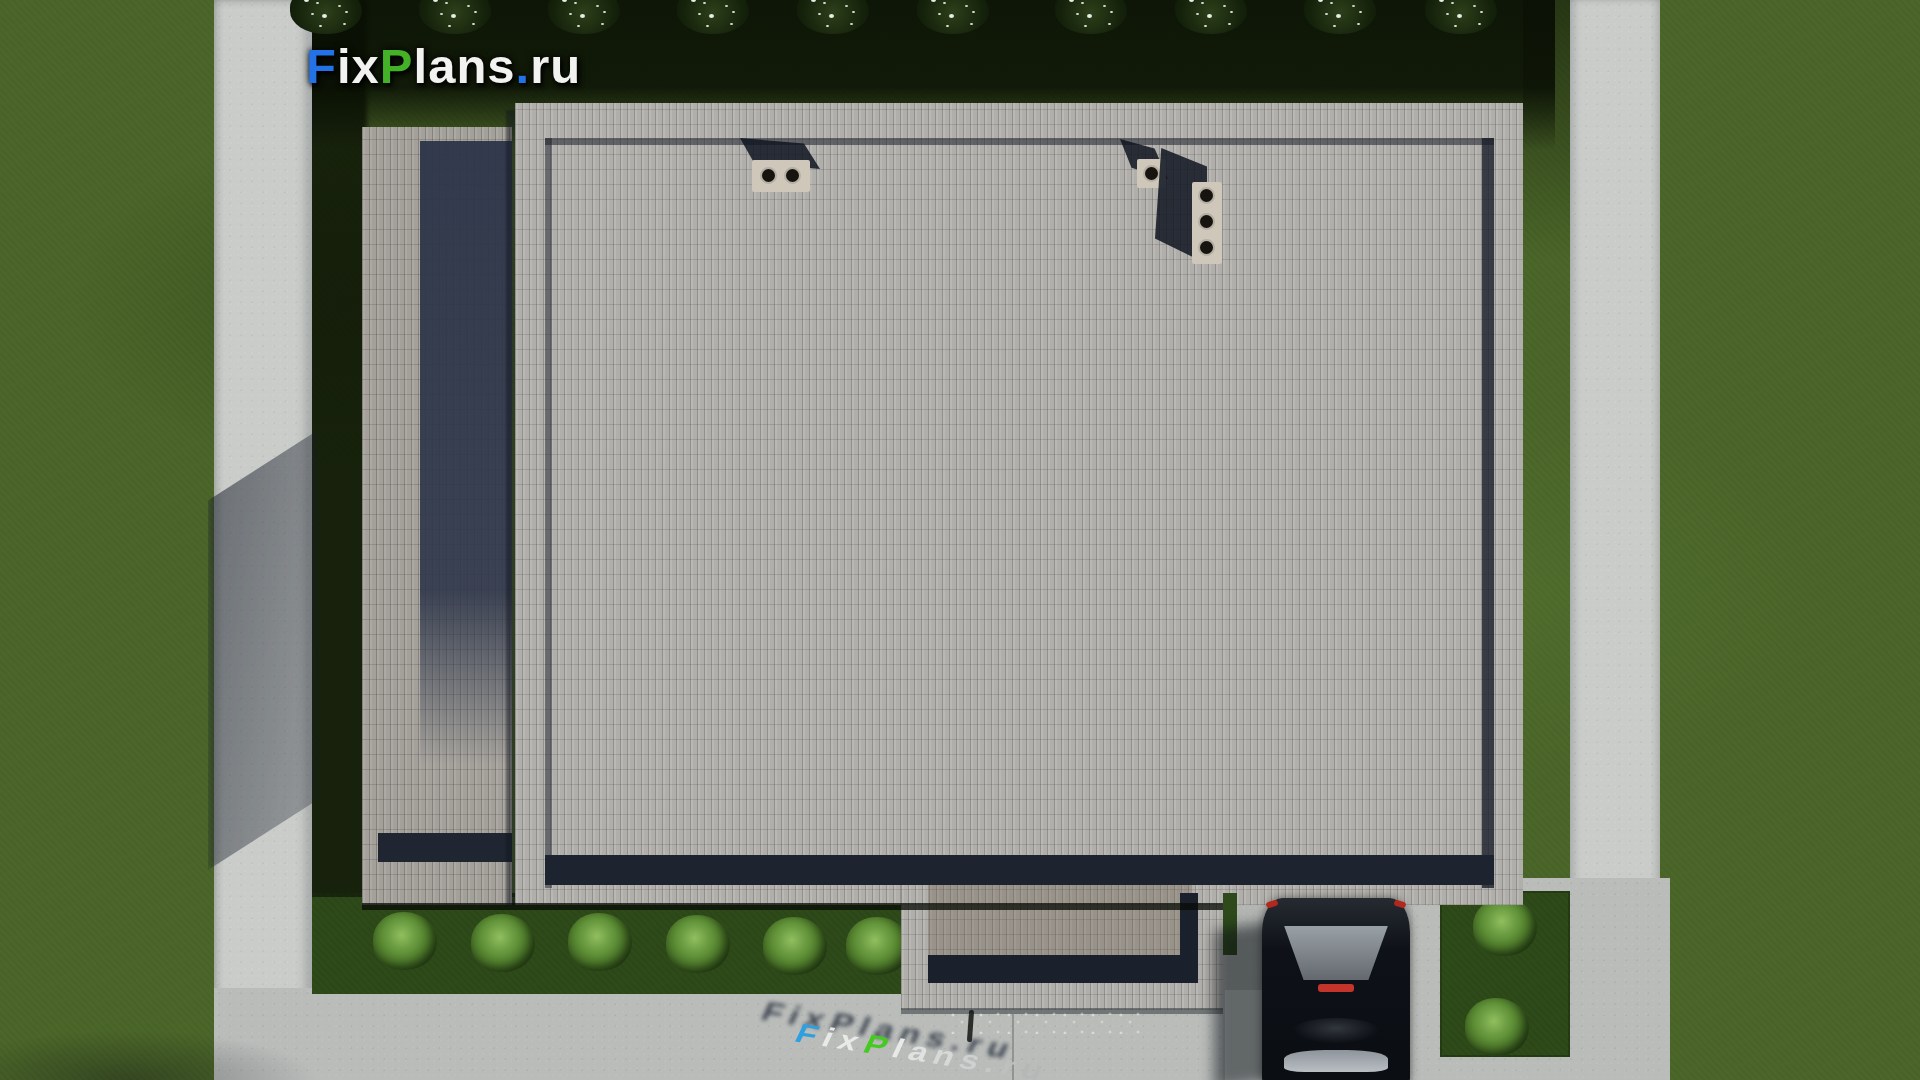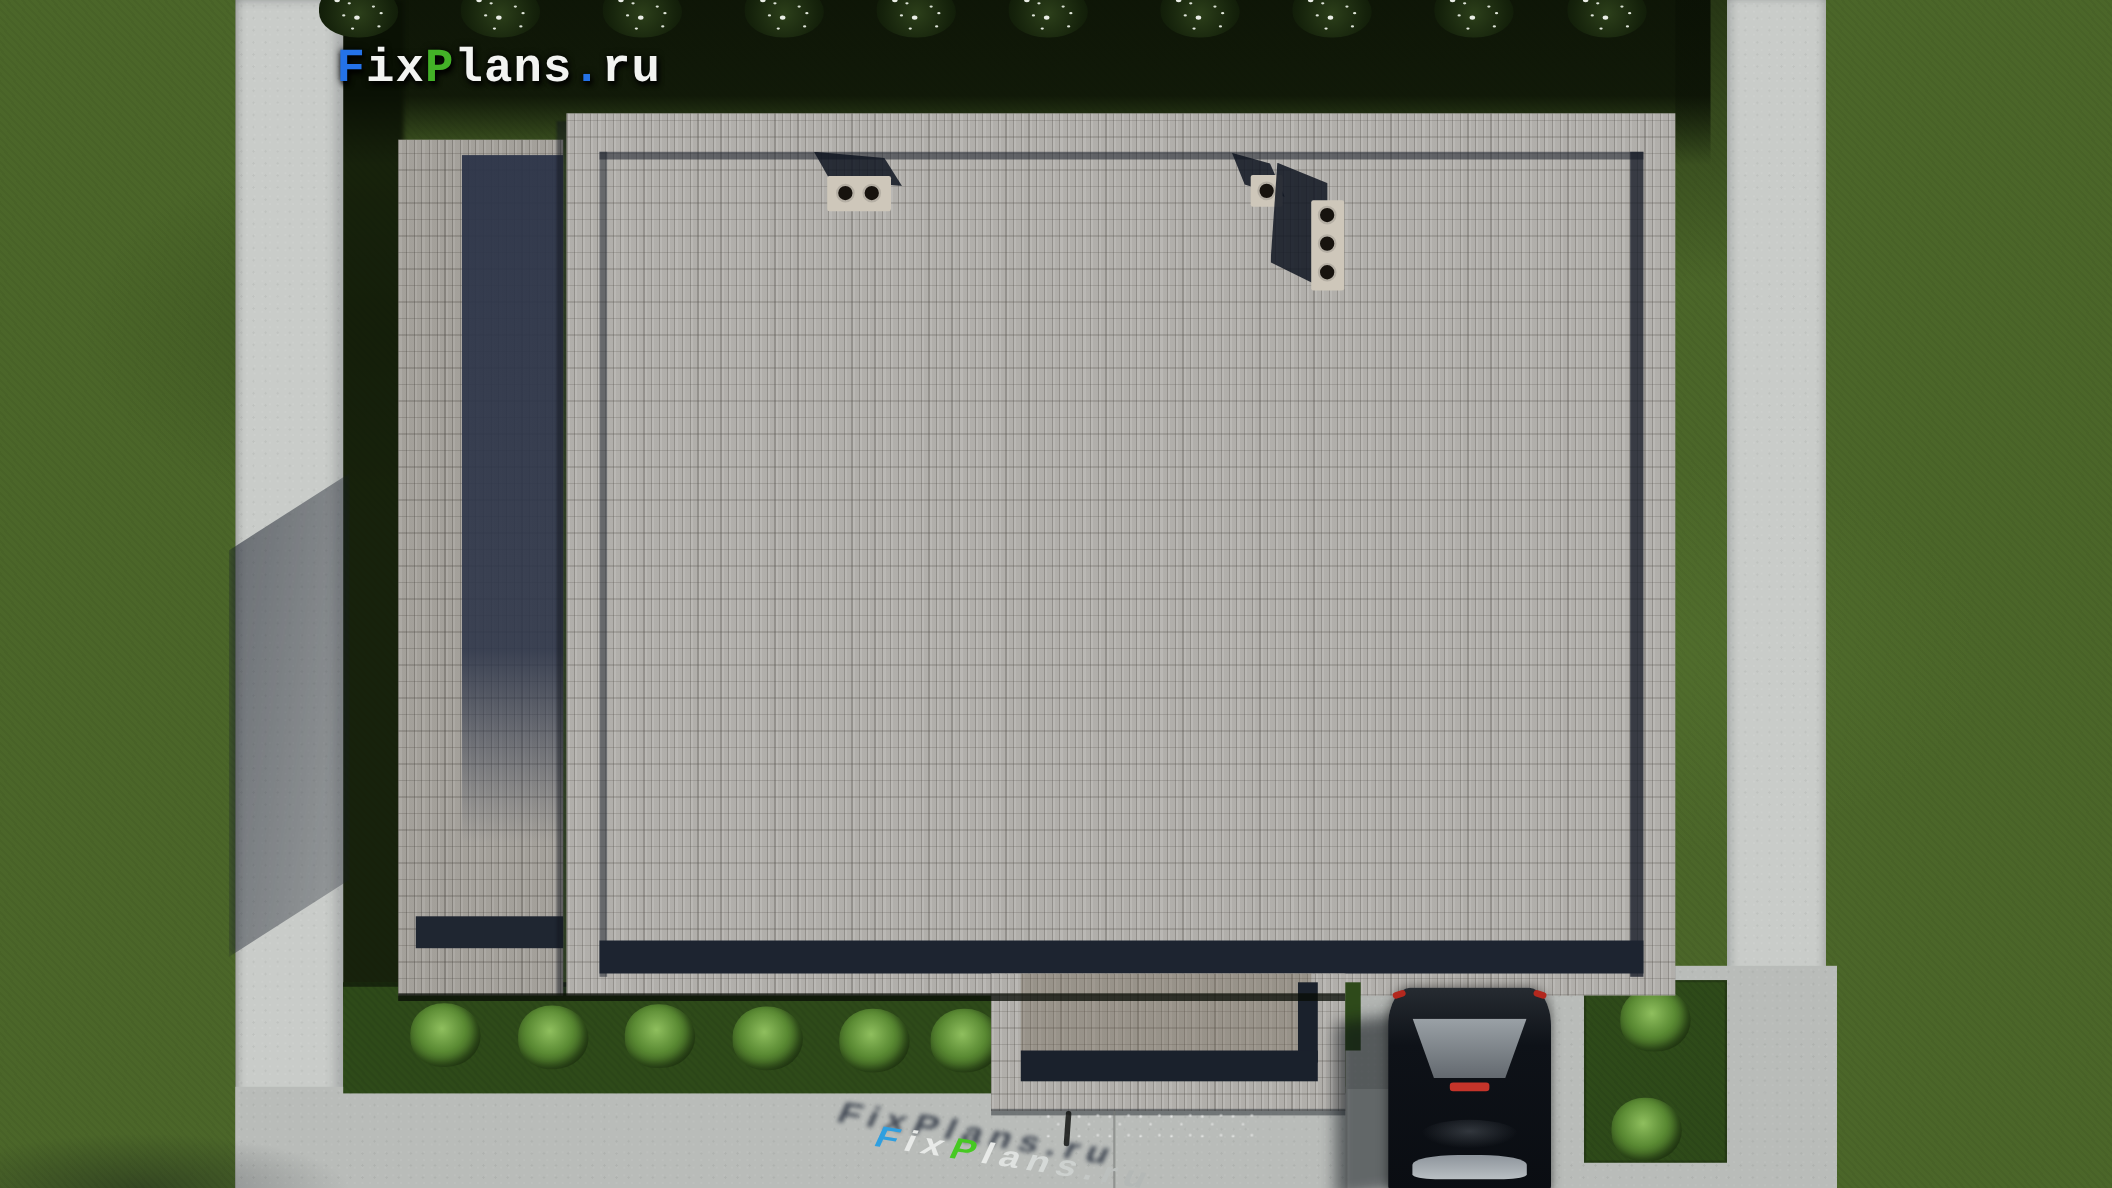--- a/index.html
+++ b/index.html
@@ -139,22 +139,22 @@
       radial-gradient(2px 2px at 14px 12px, rgba(255,255,255,.65), transparent),
       radial-gradient(2px 2px at 22px 4px, rgba(255,255,255,.75), transparent);
     background-size:28px 18px;opacity:.8;}
   .stick-mark{left:968px;top:1010px;width:5px;height:32px;background:rgba(18,20,18,.85);
     transform:rotate(4deg);border-radius:2px;}
   .apron-joint{left:1012px;top:1010px;width:2px;height:70px;background:rgba(118,122,118,.6);}
   .bl-vignette{left:0;top:1030px;width:320px;height:50px;
     background:radial-gradient(ellipse at 40% 100%, rgba(10,14,20,.35), transparent 70%);}
 
   
-  .logo{left:306px;top:38px;font-size:43px;font-weight:700;letter-spacing:1px;
-    text-shadow:0 0 7px rgba(0,0,0,.9), 2px 3px 5px rgba(0,0,0,.95);font-family:Liberation Mono, monospace;}
+  .logo{left:306px;top:38px;font-size:49px;font-weight:700;letter-spacing:1px;
+    text-shadow:0 0 7px rgba(0,0,0,.9), 2px 3px 5px rgba(0,0,0,.95);}
   .logo span{display:inline-block;}
 
   
   .wm{left:800px;top:1014px;font-size:33px;font-weight:700;transform:rotate(9deg);
     transform-origin:left top;white-space:nowrap;}
   .wm span{display:inline-block;margin-right:7px;transform:skewX(-16deg) scaleY(.82);}
   .wm-shadow{left:766px;top:992px;filter:blur(2px);opacity:.85;}
   .wm-shadow span{color:#2a3240 !important;}
 </style>
 </head>

